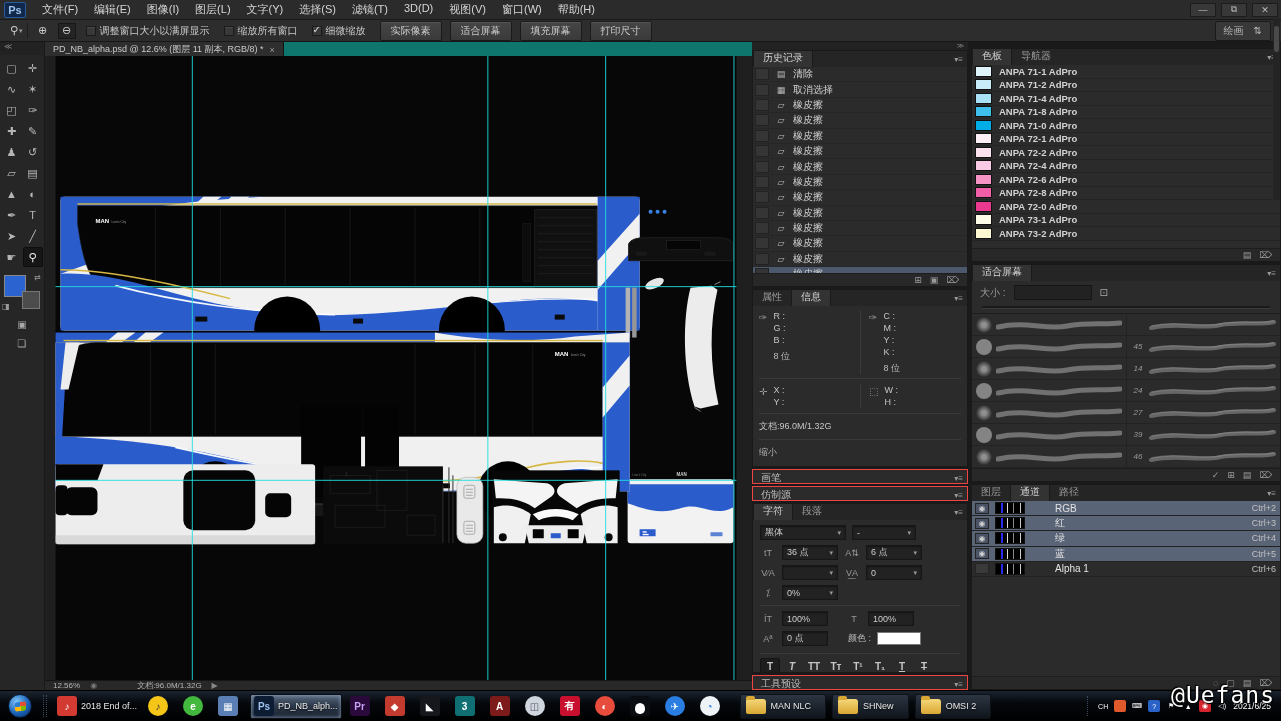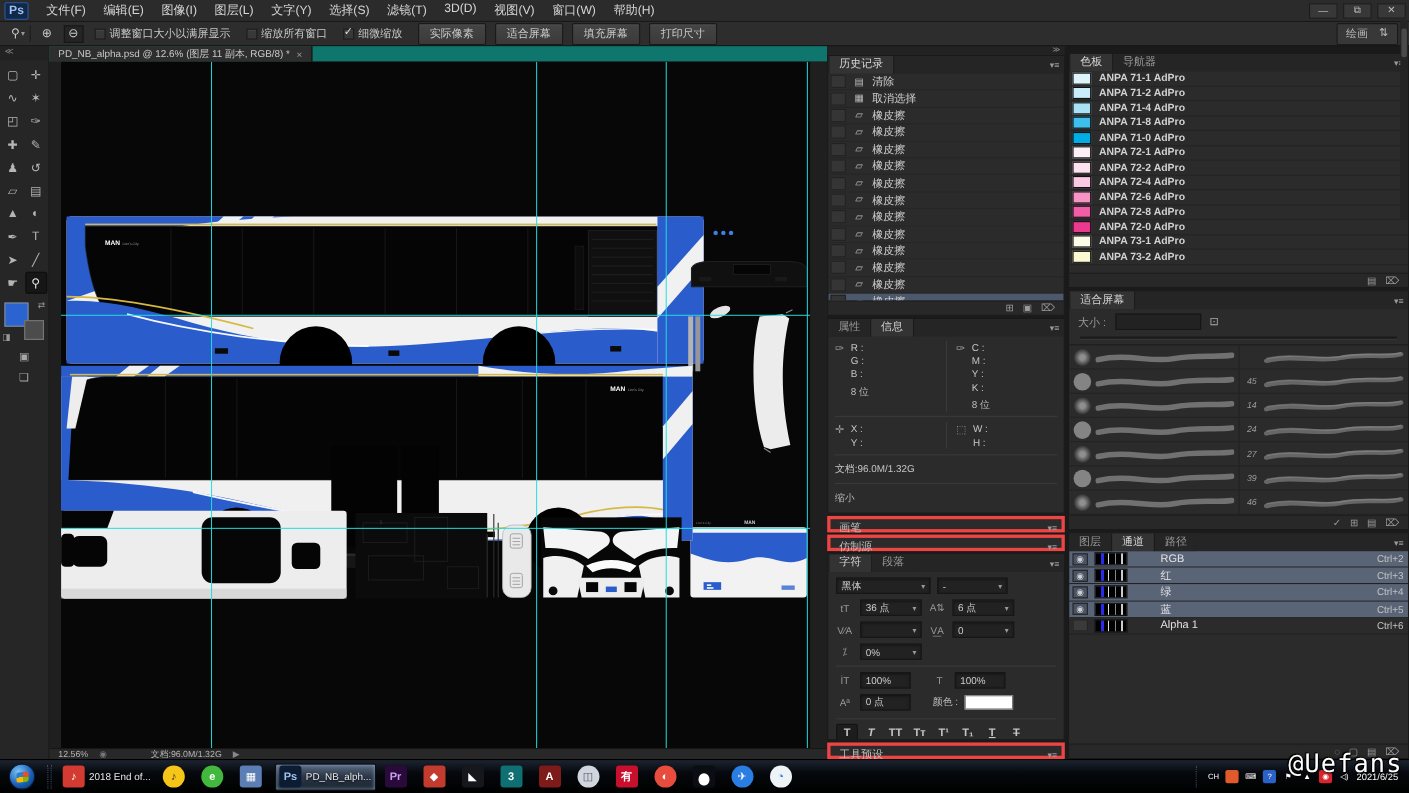--- a/index.html
+++ b/index.html
@@ -56,21 +56,21 @@
 .panels { width:529px; background:#1a1a1a; display:flex; gap:3px; }
 .pcolA { width:216px; display:flex; flex-direction:column; }
 .pcolB { width:310px; display:flex; flex-direction:column; }
 .collapse-strip { height:8px; background:#222; color:#888; font-size:7px; text-align:right; padding-right:4px; line-height:8px; }
 .panel { background:#2b2b2b; border:1px solid #191919; margin-bottom:2px; display:flex; flex-direction:column; overflow:hidden; }
 .ptabs { height:16px; background:#252525; display:flex; align-items:flex-end; position:relative; flex-shrink:0; }
 .ptab { padding:2px 9px; font-size:10px; color:#9a9a9a; background:#252525; }
 .ptab.active { background:#333; color:#d5d5d5; border:1px solid #1a1a1a; border-bottom:none; }
 .pmenu { position:absolute; right:4px; top:4px; color:#999; font-size:8px; }
 .pfoot { height:13px; background:#282828; border-top:1px solid #1d1d1d; display:flex; justify-content:flex-end; gap:8px; align-items:center; padding-right:8px; color:#9a9a9a; font-size:9px; flex-shrink:0; }
-.pheader { height:15px; background:#2b2b2b; border:3px solid #ef4444; margin-bottom:2px; font-size:10px; color:#bdbdbd; padding:1px 8px; position:relative; flex-shrink:0; }
+.pheader { height:15px; background:#2b2b2b; border:1px solid #ef4444; margin-bottom:2px; font-size:10px; color:#bdbdbd; padding:1px 8px; position:relative; flex-shrink:0; }
 
 
 .hist-rows { overflow:hidden; flex:1; position:relative; }
 .hist-row { height:15.4px; display:flex; align-items:center; gap:5px; border-bottom:1px solid #262626; padding-left:2px; }
 .hist-row.selected { background:#4c586c; }
 .hist-well { width:14px; height:12px; background:#353535; border:1px solid #222; flex-shrink:0; }
 .hist-ico { width:14px; color:#b9b9b9; font-size:9px; text-align:center; flex-shrink:0; }
 .hist-label { font-size:10px; color:#d0d0d0; white-space:nowrap; }
 .vscroll { position:absolute; right:0; top:0; bottom:0; width:7px; background:#242424; }
 .vthumb { position:absolute; right:1px; width:5px; background:#4a4a4a; border-radius:2px; }
@@ -1126,20 +1126,37 @@
           <span class="tb-label"></span>
         </div>
 
         <div class="tb-app">
           <span class="tb-ico round" style="background: rgb(238, 243, 248); color: rgb(42, 125, 225);">
             <i style="font-style:normal;">◔</i>
           </span>
           <span class="tb-label"></span>
         </div>
       </div>
+    <div style="display:flex;align-items:center;gap:6px;margin-left:8px;">
+
+        <div class="tb-folder">
+          <span class="folder-ico"></span>
+          <span class="tb-label">MAN NLC</span>
+        </div>
+
+        <div class="tb-folder">
+          <span class="folder-ico"></span>
+          <span class="tb-label">SHNew</span>
+        </div>
+
+        <div class="tb-folder">
+          <span class="folder-ico"></span>
+          <span class="tb-label">OMSI 2</span>
+        </div>
+      </div>
     <div class="tray">
       <div class="watermark">@Uefans</div>
       <div class="tray-grip"></div>
       <div style="display:flex;align-items:center;gap:5px;">
 
       <span class="tray-chip">
             <i style="font-style:normal;">CH</i>
           </span>
           <span class="tray-chip" style="background: rgb(224, 90, 43);">
             <i style="font-style:normal;"></i>

